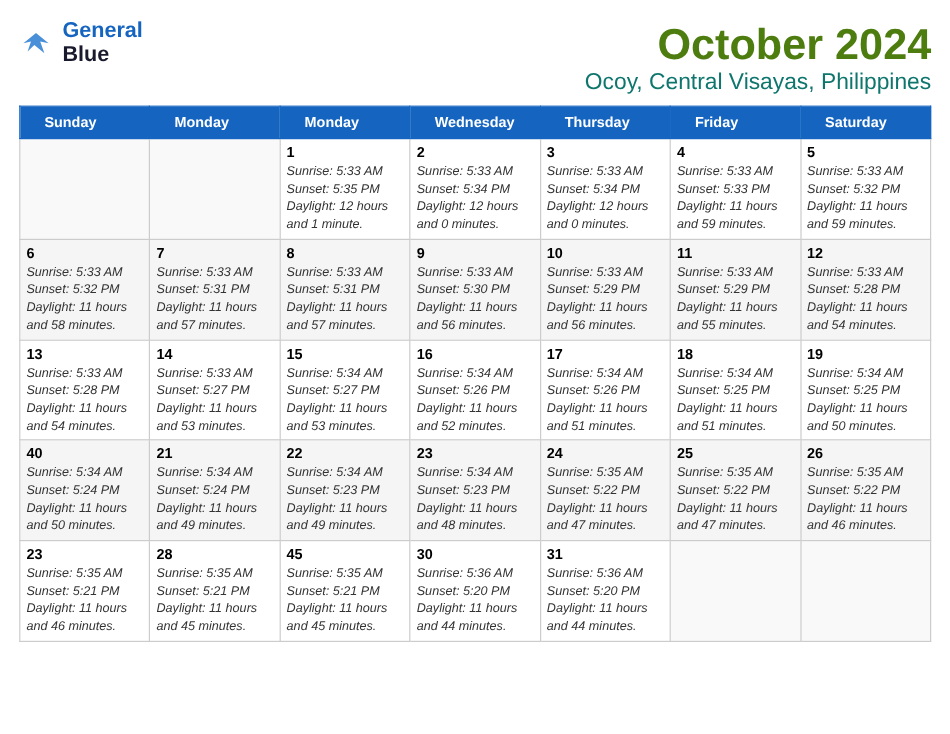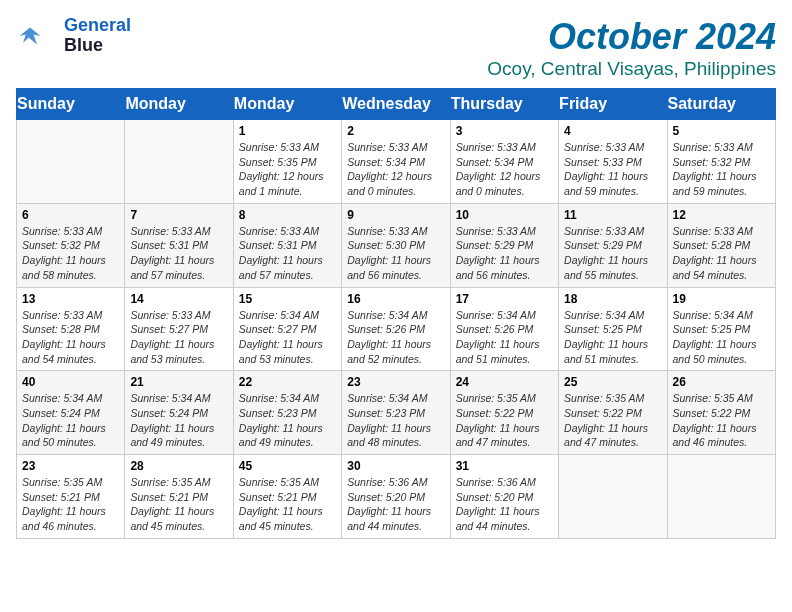--- a/index.html
+++ b/index.html
@@ -12,60 +12,59 @@
     }
     .header {
       display: flex;
       justify-content: space-between;
       align-items: flex-start;
       margin-bottom: 8px;
     }
     .logo {
       display: flex;
       align-items: center;
-      gap: 20px;
+      gap: 8px;
     }
     .logo-text {
       font-size: 18px;
       font-weight: bold;
       color: #1a1a2e;
       line-height: 1.1;
     }
     .logo-text span {
       color: #1565c0;
     }
     .logo-bird {
       width: 28px;
       height: 28px;
     }
     .title-section {
       text-align: right;
     }
     .month-year {
       font-size: 36px;
       font-weight: bold;
-      color: #0369a1;
-      font-style: italic;
+      color: #4d7c0f;
     }
     .location {
       font-size: 19px;
       color: #0f766e;
     }
     .calendar {
       width: 100%;
       border-collapse: collapse;
       font-size: 11px;
     }
     .calendar thead tr th {
       background: #1565c0;
       color: #fff;
-      padding: 6px 0;
+      padding: 6px 20px;
       text-align: left;
       font-weight: bold;
-      font-size: 16px;
+      font-size: 12px;
       border: 1px solid #1565c0;
     }
     .calendar tbody tr td {
       border: 1px solid #ccc;
       padding: 4px 5px;
       vertical-align: top;
       width: 108px;
       min-height: 80px;
       background: #fff;
     }

